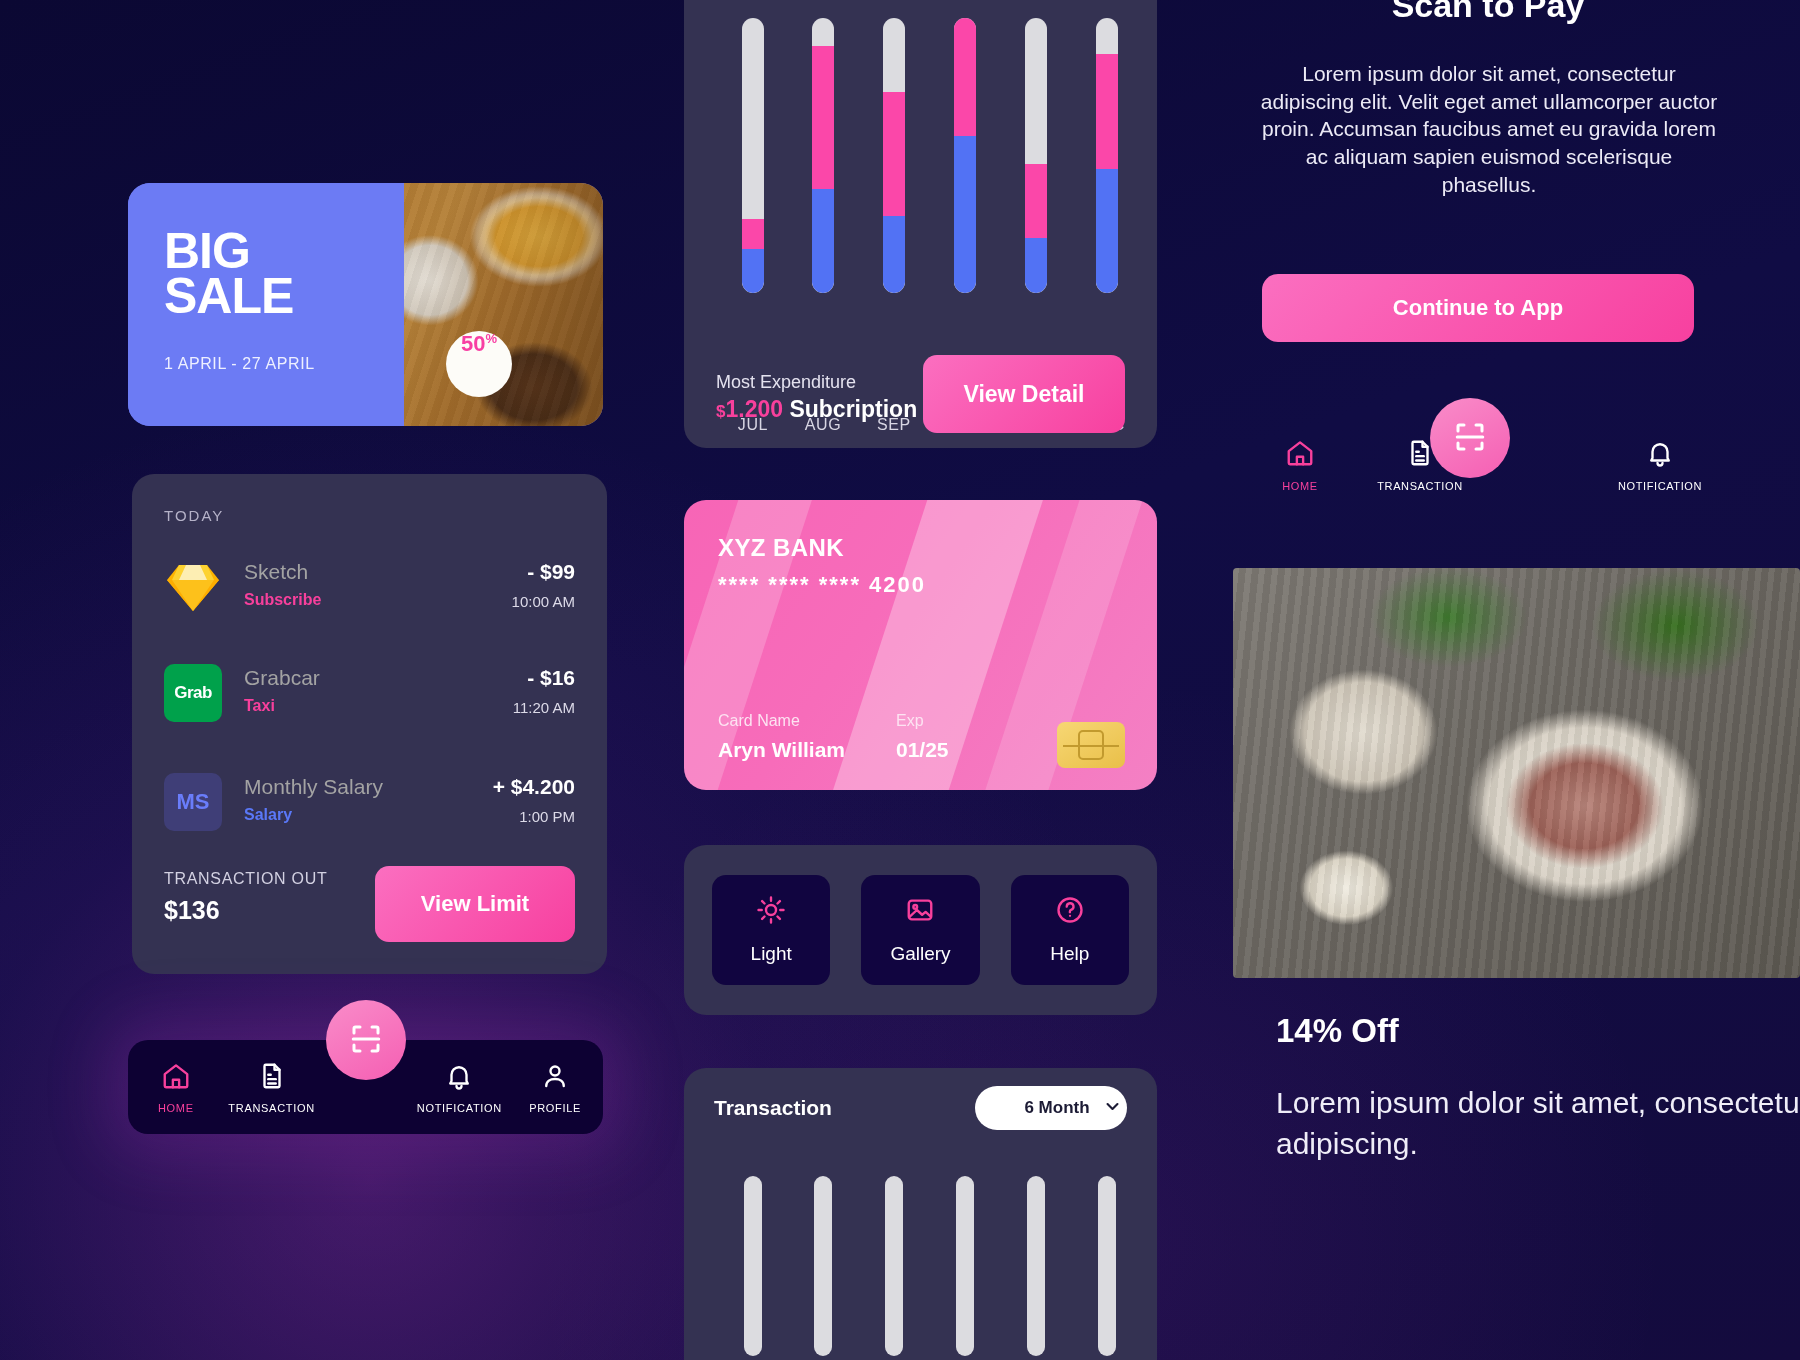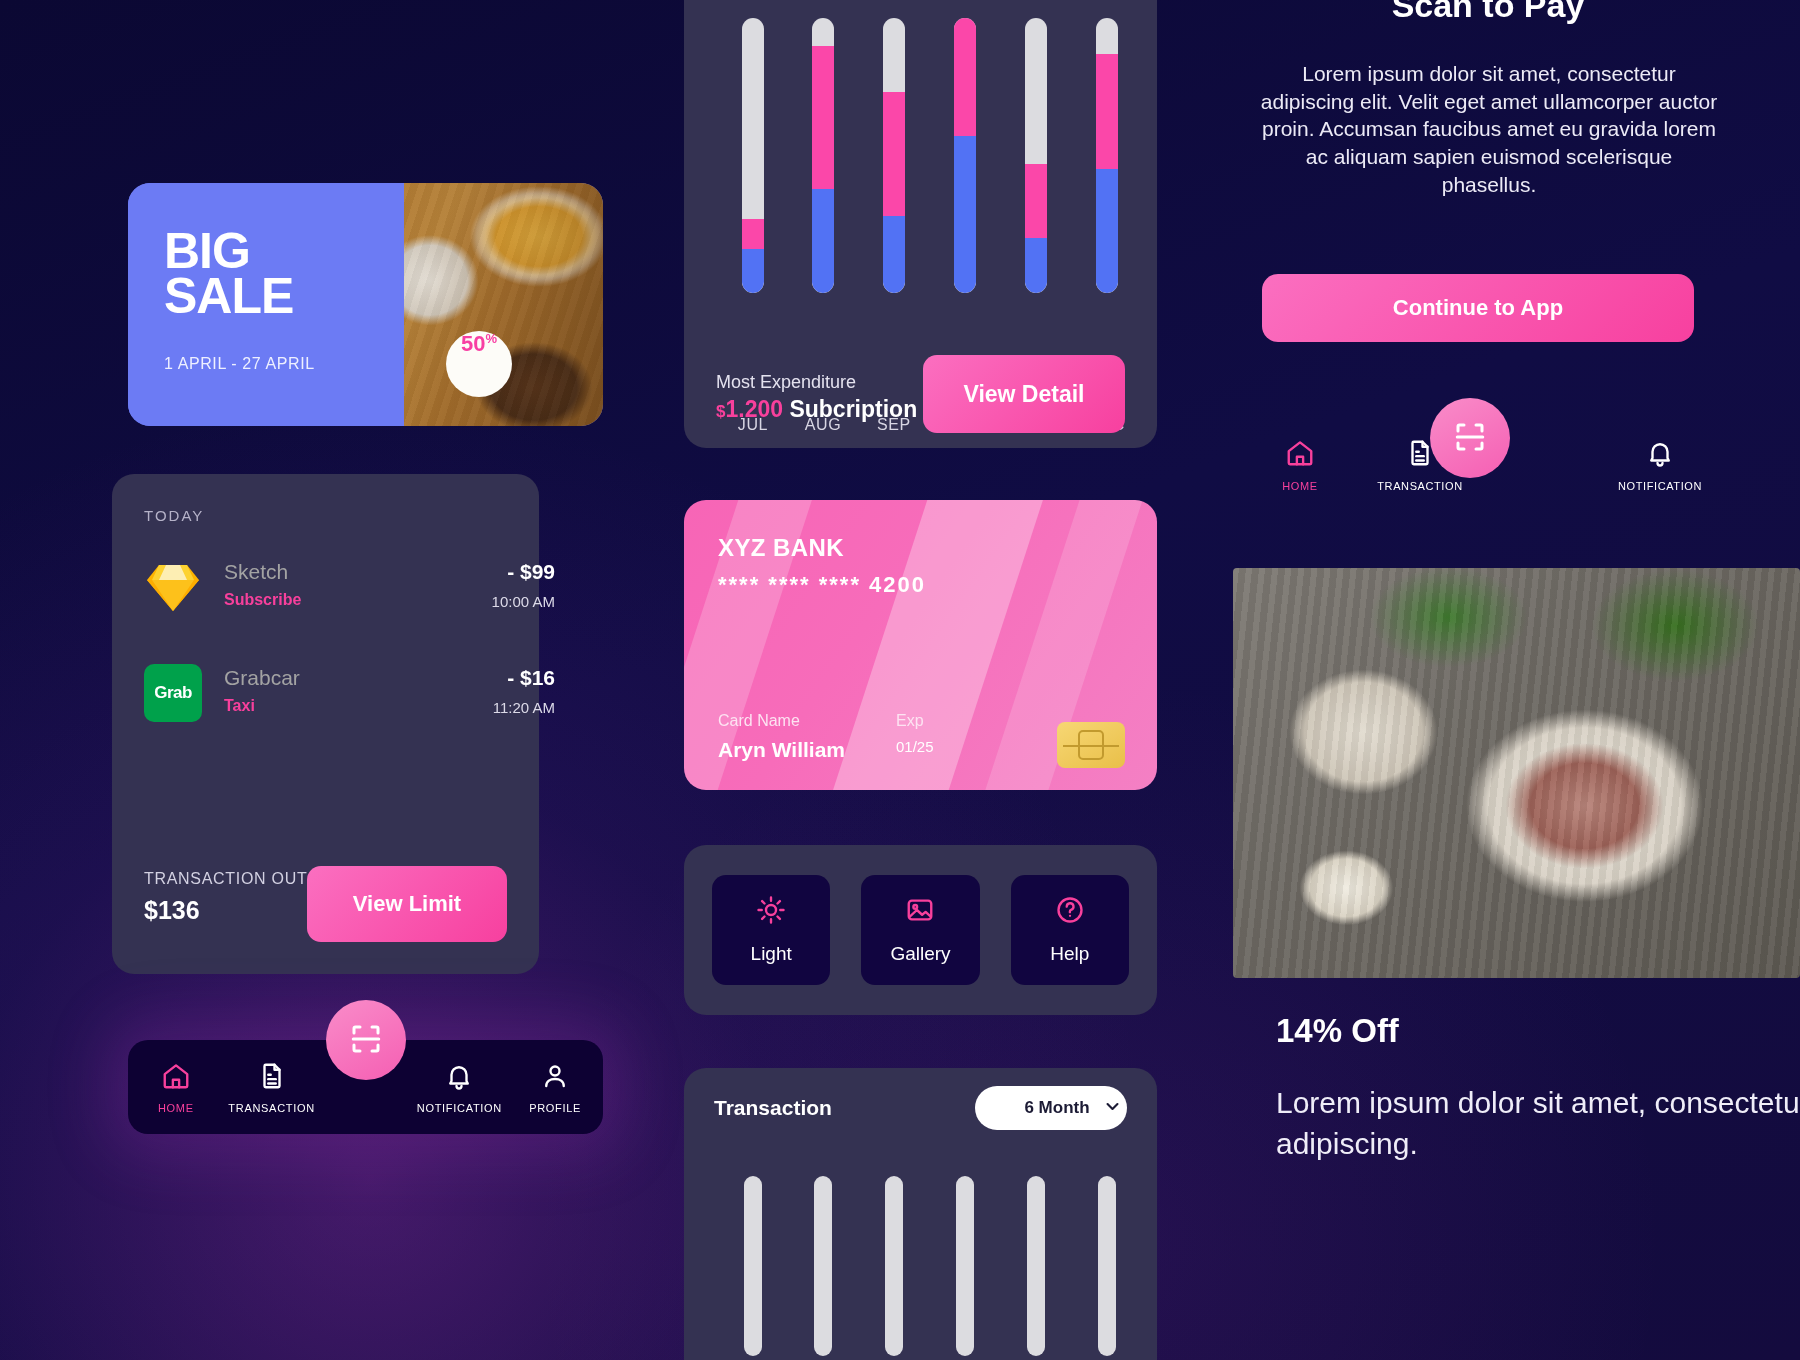--- a/index.html
+++ b/index.html
@@ -56,21 +56,21 @@
   }
   .sale-badge {
     position: absolute; left: 318px; top: 148px; z-index: 6;
     width: 66px; height: 66px; border-radius: 50%;
     background: #fdfcf8; display: flex; align-items: flex-start; justify-content: center;
   }
   .sale-badge b { color: #f83fa3; font-size: 22px; font-weight: 800; }
   .sale-badge i { color: #f83fa3; font-size: 13px; font-style: normal; font-weight: 700; }
 
   
-  .today-card { left: 112px; top: 474px; width: 427px; height: 500px; }
+  .today-card { left: 132px; top: 474px; width: 475px; height: 500px; }
   .today-label {
     position: absolute; left: 32px; top: 33px;
     color: #b5b2c8; font-size: 15px; letter-spacing: 2px;
   }
   .tx-row { position: absolute; left: 32px; width: 411px; height: 58px; }
   .tx-icon {
     position: absolute; left: 0; top: 0; width: 58px; height: 58px;
     border-radius: 10px; display: flex; align-items: center; justify-content: center;
   }
   .tx-icon.sketch { background: transparent; }
@@ -158,21 +158,21 @@
   }
   .shine {
     position: absolute; top: -40%; height: 180%;
     background: rgba(255,255,255,0.20); transform: rotate(18deg);
   }
   .bank-name { position: absolute; left: 34px; top: 34px; color: #fff; font-size: 24px; font-weight: 700; letter-spacing: 0.4px; }
   .bank-num { position: absolute; left: 34px; top: 72px; color: #fff; font-size: 22px; letter-spacing: 2px; font-weight: 600; }
   .cn-label { position: absolute; left: 34px; top: 212px; color: #fde3f2; font-size: 16px; }
   .cn-value { position: absolute; left: 34px; top: 238px; color: #fff; font-size: 21px; font-weight: 700; }
   .exp-label2 { position: absolute; left: 212px; top: 212px; color: #fde3f2; font-size: 16px; }
-  .exp-value2 { position: absolute; left: 212px; top: 238px; color: #fff; font-size: 15px; font-weight: 400; }
+  .exp-value2 { position: absolute; left: 212px; top: 238px; color: #fff; font-size: 21px; font-weight: 700; }
   .chip {
     position: absolute; right: 32px; top: 222px; width: 68px; height: 46px;
     border-radius: 8px; background: linear-gradient(150deg, #f7d774, #e9bf49);
   }
   .chip::before {
     content:""; position:absolute; left: 50%; top: 50%; transform: translate(-50%,-50%);
     width: 22px; height: 26px; border: 2px solid #c29a2e; border-radius: 5px;
   }
   .chip::after {
     content:""; position:absolute; left: 6px; right: 6px; top: 50%;
@@ -291,20 +291,29 @@
     <div class="tx-row" style="top:190px">
       <div class="tx-icon grab">
         <span>Grab</span>
       </div>
       <div class="tx-name">Grabcar</div>
       <div class="tx-cat pink">Taxi</div>
       <div class="tx-amt">- $16</div>
       <div class="tx-time">11:20 AM</div>
     </div>
 
+    <div class="tx-row" style="top:299px">
+      <div class="tx-icon ms">
+        <span>MS</span>
+      </div>
+      <div class="tx-name">Monthly Salary</div>
+      <div class="tx-cat blue">Salary</div>
+      <div class="tx-amt">+ $4.200</div>
+      <div class="tx-time">1:00 PM</div>
+    </div>
 
     <div class="today-footer">
       <div class="tf-label">TRANSACTION OUT</div>
       <div class="tf-amount">$136</div>
       <button class="btn-pink view-limit">View Limit</button>
     </div>
   </div>
 
   <div class="navbar">
     <div class="nav-items">

